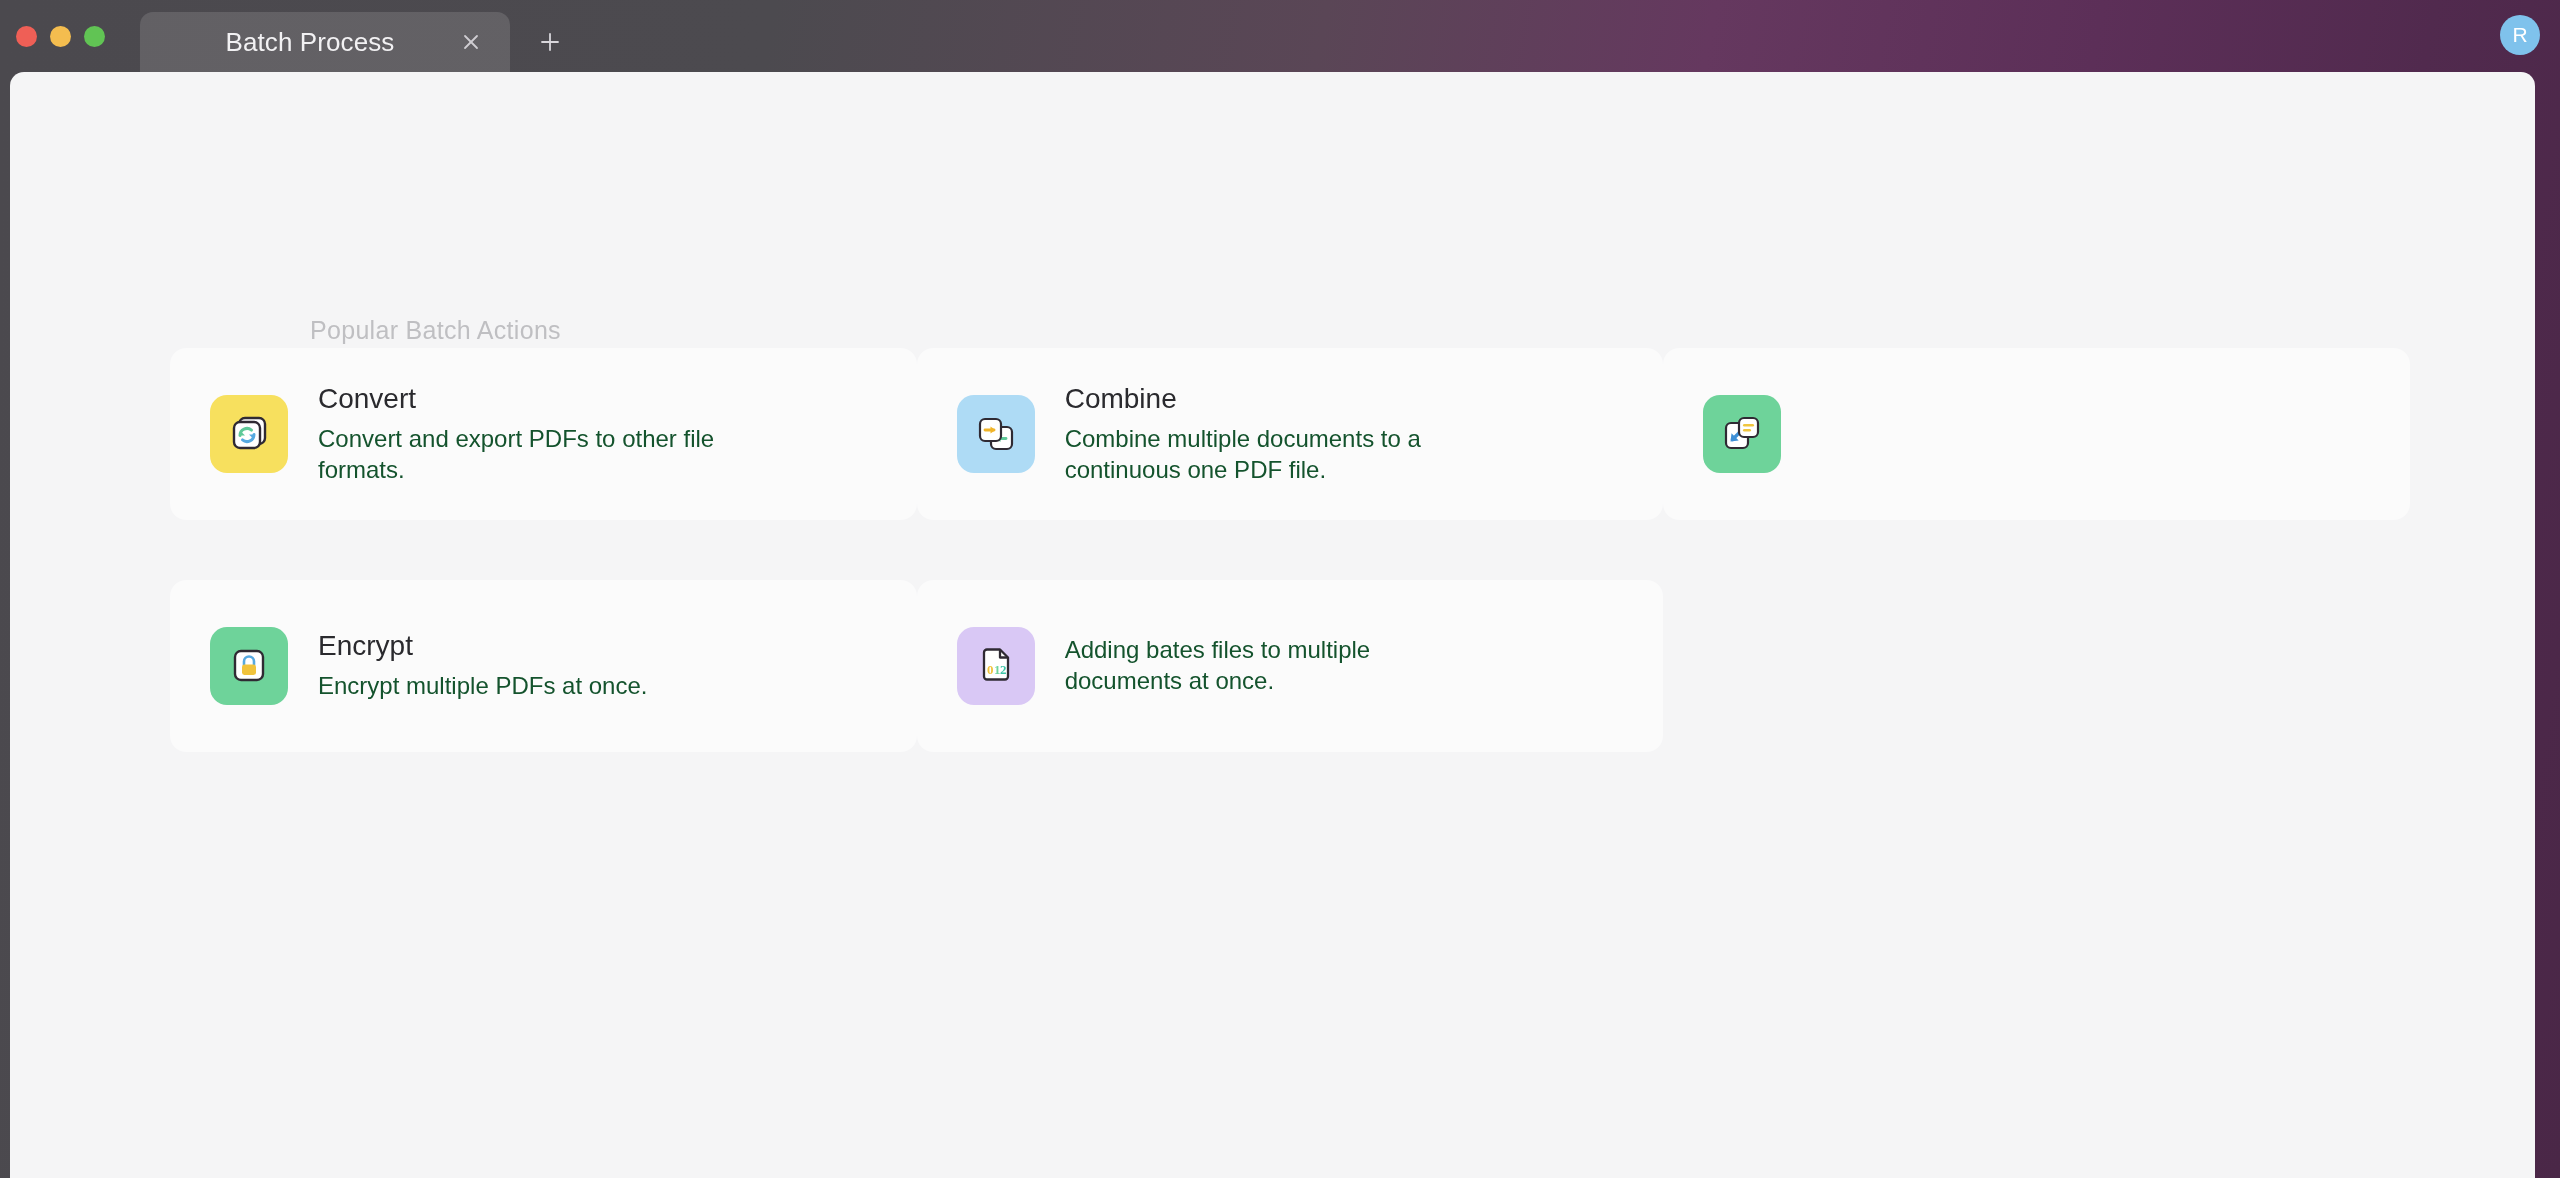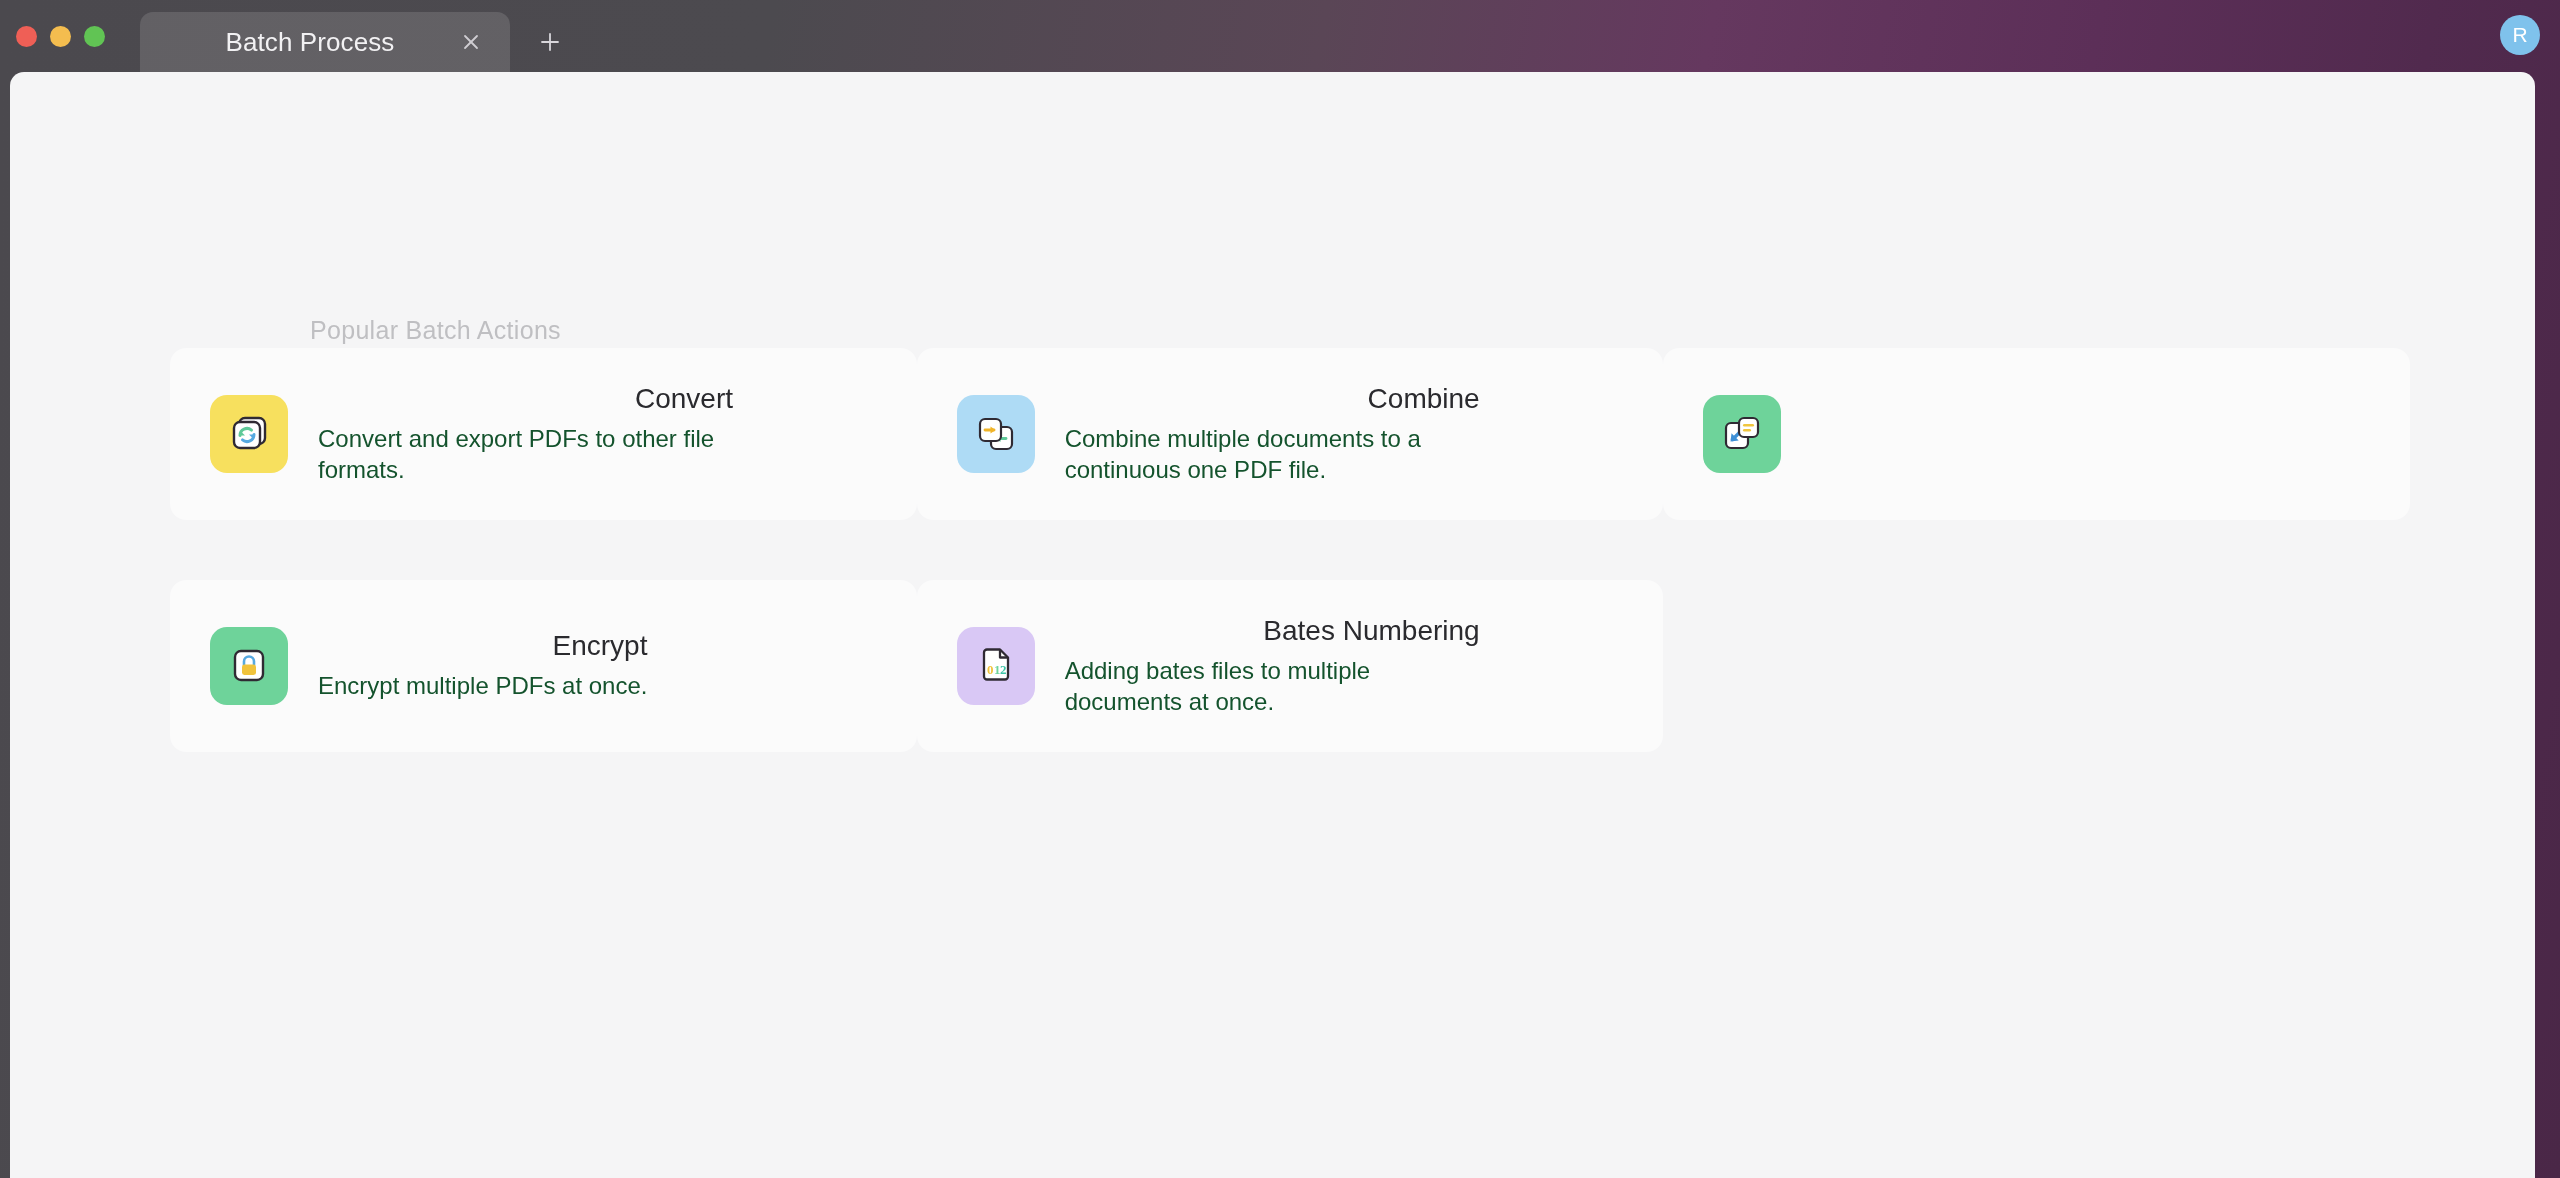--- a/index.html
+++ b/index.html
@@ -106,21 +106,21 @@
     flex:0 0 78px; width:78px; height:78px;
     border-radius:17px;
     display:flex; align-items:center; justify-content:center;
     margin-right:30px;
   }
   .card-icon svg { display:block; }
 
   .card-text { min-width:0; }
   .card-title {
     font-size:28px; color:#2a2a2e;
-    margin-bottom:9px; white-space:nowrap;text-align:right;
+    margin-bottom:9px; white-space:nowrap;
   }
   .card-desc {
     font-size:24px; color:#14532d;
     line-height:1.28; max-width:415px;
   }
 </style>
 </head>
 <body>
 
 <div class="titlebar">
@@ -224,20 +224,19 @@
       <div class="card-icon" style="background:#d9c8f5">
         <svg width="50" height="50" viewBox="0 0 50 50">
           <path d="M13 11.5a3 3 0 0 1 3-3h13l8 8v19a3 3 0 0 1-3 3H16a3 3 0 0 1-3-3z" fill="#ffffff" stroke="#2f2a33" stroke-width="2.3" stroke-linejoin="round"></path>
           <path d="M29 8.5v8h8" fill="none" stroke="#2f2a33" stroke-width="2.3" stroke-linejoin="round"></path>
           <text x="16" y="33" font-family="'Liberation Serif', serif" font-size="13" font-weight="bold" fill="#f0c33c">0</text>
           <text x="23" y="33" font-family="'Liberation Serif', serif" font-size="13" font-weight="bold" fill="#6ed39a">1</text>
           <text x="29" y="33" font-family="'Liberation Serif', serif" font-size="13" font-weight="bold" fill="#3fc4a8">2</text>
         </svg>
       </div>
       <div class="card-text">
-        <div class="card-title">Bates Numbering</div>
         <div class="card-desc">Adding bates files to multiple documents at once.</div>
       </div>
     </div>
 
     <div class="card empty"></div>
   </div>
 </div>
 
 </body></html>

